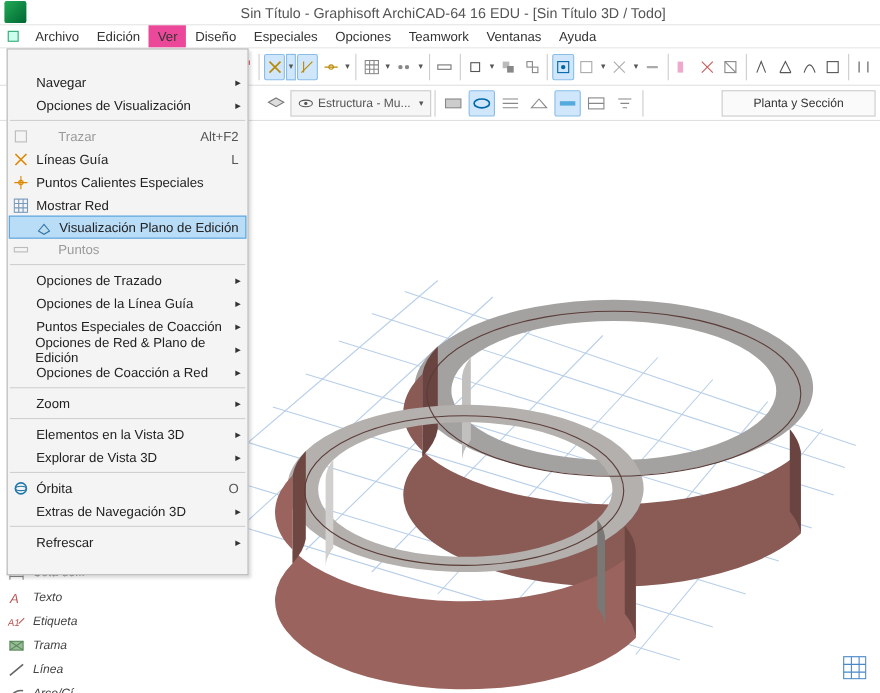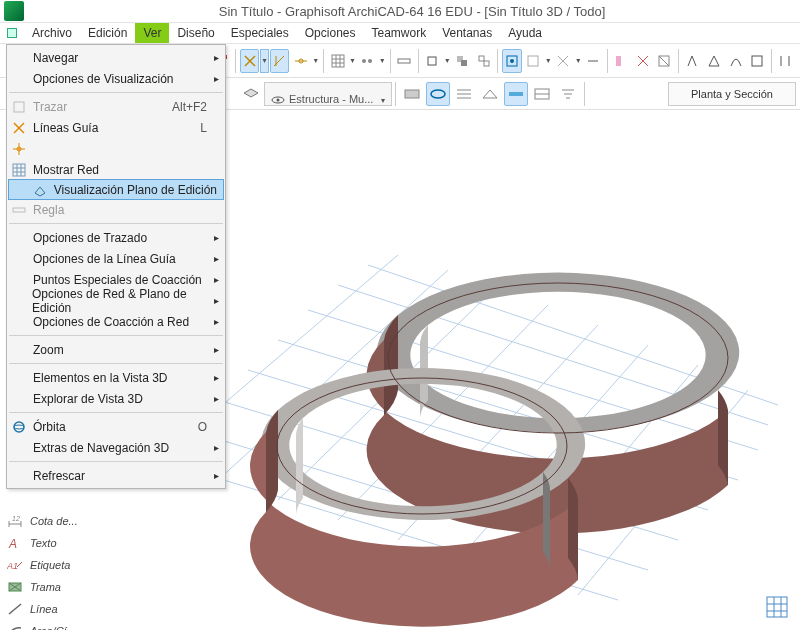--- a/index.html
+++ b/index.html
@@ -3,41 +3,41 @@
 <meta charset="utf-8">
 <style>
   * { margin: 0; padding: 0; box-sizing: border-box; font-family: "Segoe UI", Tahoma, sans-serif; }
   body { width: 800px; height: 630px; background: #fff; overflow: hidden; position: relative; font-size: 12px; color: #333; }
   .titlebar { height: 22px; display: flex; align-items: center; background: #fff; }
   .app-icon { width: 20px; height: 20px; margin-left: 4px; background: linear-gradient(135deg,#2a5 0%,#063 100%); border-radius: 2px; }
   .title-text { flex: 1; text-align: center; color: #555; font-size: 13px; }
   .menubar { height: 22px; display: flex; align-items: center; border-top: 1px solid #e5e5e5; border-bottom: 1px solid #e5e5e5; }
   .menubar .icon { width: 20px; height: 20px; margin: 0 2px; display: flex; align-items: center; justify-content: center; }
   .menu-item { padding: 3px 8px; cursor: default; }
-  .menu-item.open { background: #84cc16; }
+  .menu-item.open { background: #ec4899; }
   .toolbar-row { height: 34px; display: flex; align-items: center; border-bottom: 1px solid #e0e0e0; padding-right: 4px; }
   .toolbar-row.row2 { height: 32px; }
   .tool-gap { width: 238px; }
   .tbtn { width: 24px; height: 24px; margin: 0 1px; border: 1px solid transparent; display: flex; align-items: center; justify-content: center; border-radius: 2px; }
   .tbtn.sel { background: #cfe6fb; border-color: #8abde6; }
   .tbtndd { width: 10px; height: 24px; display: flex; align-items: center; justify-content: center; border: 1px solid transparent; }
   .tbtndd.sel { background: #cfe6fb; border-color: #8abde6; }
   .sep { width: 1px; height: 24px; background: #ccc; margin: 0 3px; }
-  .estructura { height: 24px; border: 1px solid #ccc; background: #f6f6f6; display: flex; align-items: flex-end; padding: 0 6px; font-size: 11px; color: #555; width: 128px; }
-  .big-btn { height: 24px; width: 128px; border: 1px solid #ccc; background: #fafafa; display: flex; align-items: center; justify-content: center; font-size: 11px; margin-left: 14px; }
+  .estructura { height: 24px; border: 1px solid #ccc; background: #f6f6f6; display: flex; align-items: center; padding: 0 6px; font-size: 11px; color: #555; width: 128px; }
+  .big-btn { height: 24px; width: 140px; border: 1px solid #ccc; background: #fafafa; display: flex; align-items: center; justify-content: center; font-size: 11px; margin-left: 14px; }
   .sidebar { position: absolute; left: 0; top: 510px; width: 90px; }
   .side-item { height: 22px; display: flex; align-items: center; padding-left: 6px; gap: 6px; font-size: 11px; color: #444; font-style: italic; }
   .side-item .sicon { width: 18px; height: 16px; display: flex; align-items: center; justify-content: center; }
-  .dropdown { position: absolute; left: 6px; top: 44px; width: 220px; background: #f4f4f4; border: 1px solid #b5b5b5; box-shadow: 2px 2px 3px rgba(0,0,0,0.15); padding: 2px 0; z-index: 10; }
+  .dropdown { position: absolute; left: 6px; top: 44px; width: 220px; background: #f4f4f4; border: 1px solid #b5b5b5; box-shadow: 2px 2px 3px rgba(0,0,0,0.15); padding: 19px 0; z-index: 10; }
   .dd-row { height: 21px; display: flex; align-items: center; padding: 0 6px 0 2px; font-size: 12px; color: #222; position: relative; }
   .dd-row .ico { width: 20px; height: 20px; display: flex; align-items: center; justify-content: center; margin-right: 4px; }
-  .dd-row .shortcut { position: absolute; right: 18px; color: #555; margin-left: 32px; }
+  .dd-row .shortcut { position: absolute; right: 8px; color: #555; margin-left: 32px; }
   .dd-row .arrow { position: absolute; right: 6px; color: #333; font-size: 10px; }
   .dd-row.hl { background: #b9dcf7; border: 1px solid #5aa3db; margin: -1px 1px; justify-content: flex-end; }
-  .dd-row.dis { color: #9a9a9a; }
+  .dd-row.dis { color: #9a9a9a; gap: 20px; }
   .dd-sep { height: 1px; background: #d0d0d0; margin: 3px 2px; }
   .viewport { position: absolute; left: 96px; top: 110px; right: 0; bottom: 0; background: #fff; }
   .caret { font-size: 8px; color: #555; }
   .tiny-square { width:10px; height:10px; border:1px solid #3a7; background:#cfe; }
   .grid-icon { position: absolute; right: 12px; bottom: 12px; width: 22px; height: 22px; }
 </style>
 </head>
 <body>
 
 <div class="titlebar">
@@ -378,20 +378,21 @@
       <span class="shortcut">L</span>
     </div>
     <div class="dd-row">
       <span class="ico">
         <svg width="14" height="14">
           <circle cx="7" cy="7" r="2" fill="none" stroke="#d80"></circle>
           <line x1="1" y1="7" x2="13" y2="7" stroke="#d80"></line>
           <line x1="7" y1="1" x2="7" y2="13" stroke="#d80"></line>
         </svg>
       </span>
+      <span>Puntos Calientes Especiales</span>
     </div>
     <div class="dd-row">
       <span class="ico">
         <svg width="14" height="14">
           <rect x="1" y="1" width="12" height="12" fill="none" stroke="#79b"></rect>
           <line x1="5" y1="1" x2="5" y2="13" stroke="#79b"></line>
           <line x1="9" y1="1" x2="9" y2="13" stroke="#79b"></line>
           <line x1="1" y1="5" x2="13" y2="5" stroke="#79b"></line>
           <line x1="1" y1="9" x2="13" y2="9" stroke="#79b"></line>
         </svg>
@@ -405,21 +406,21 @@
         </svg>
       </span>
       <span>Visualización Plano de Edición</span>
     </div>
     <div class="dd-row dis">
       <span class="ico">
         <svg width="14" height="14">
           <rect x="1" y="5" width="12" height="4" fill="none" stroke="#bbb"></rect>
         </svg>
       </span>
-      <span>Regla</span>
+      <span>Puntos</span>
     </div>
     <div class="dd-sep"></div>
     <div class="dd-row">
       <span class="ico"></span>
       <span>Opciones de Trazado</span>
       <span class="arrow">▸</span>
     </div>
     <div class="dd-row">
       <span class="ico"></span>
       <span>Opciones de la Línea Guía</span>

